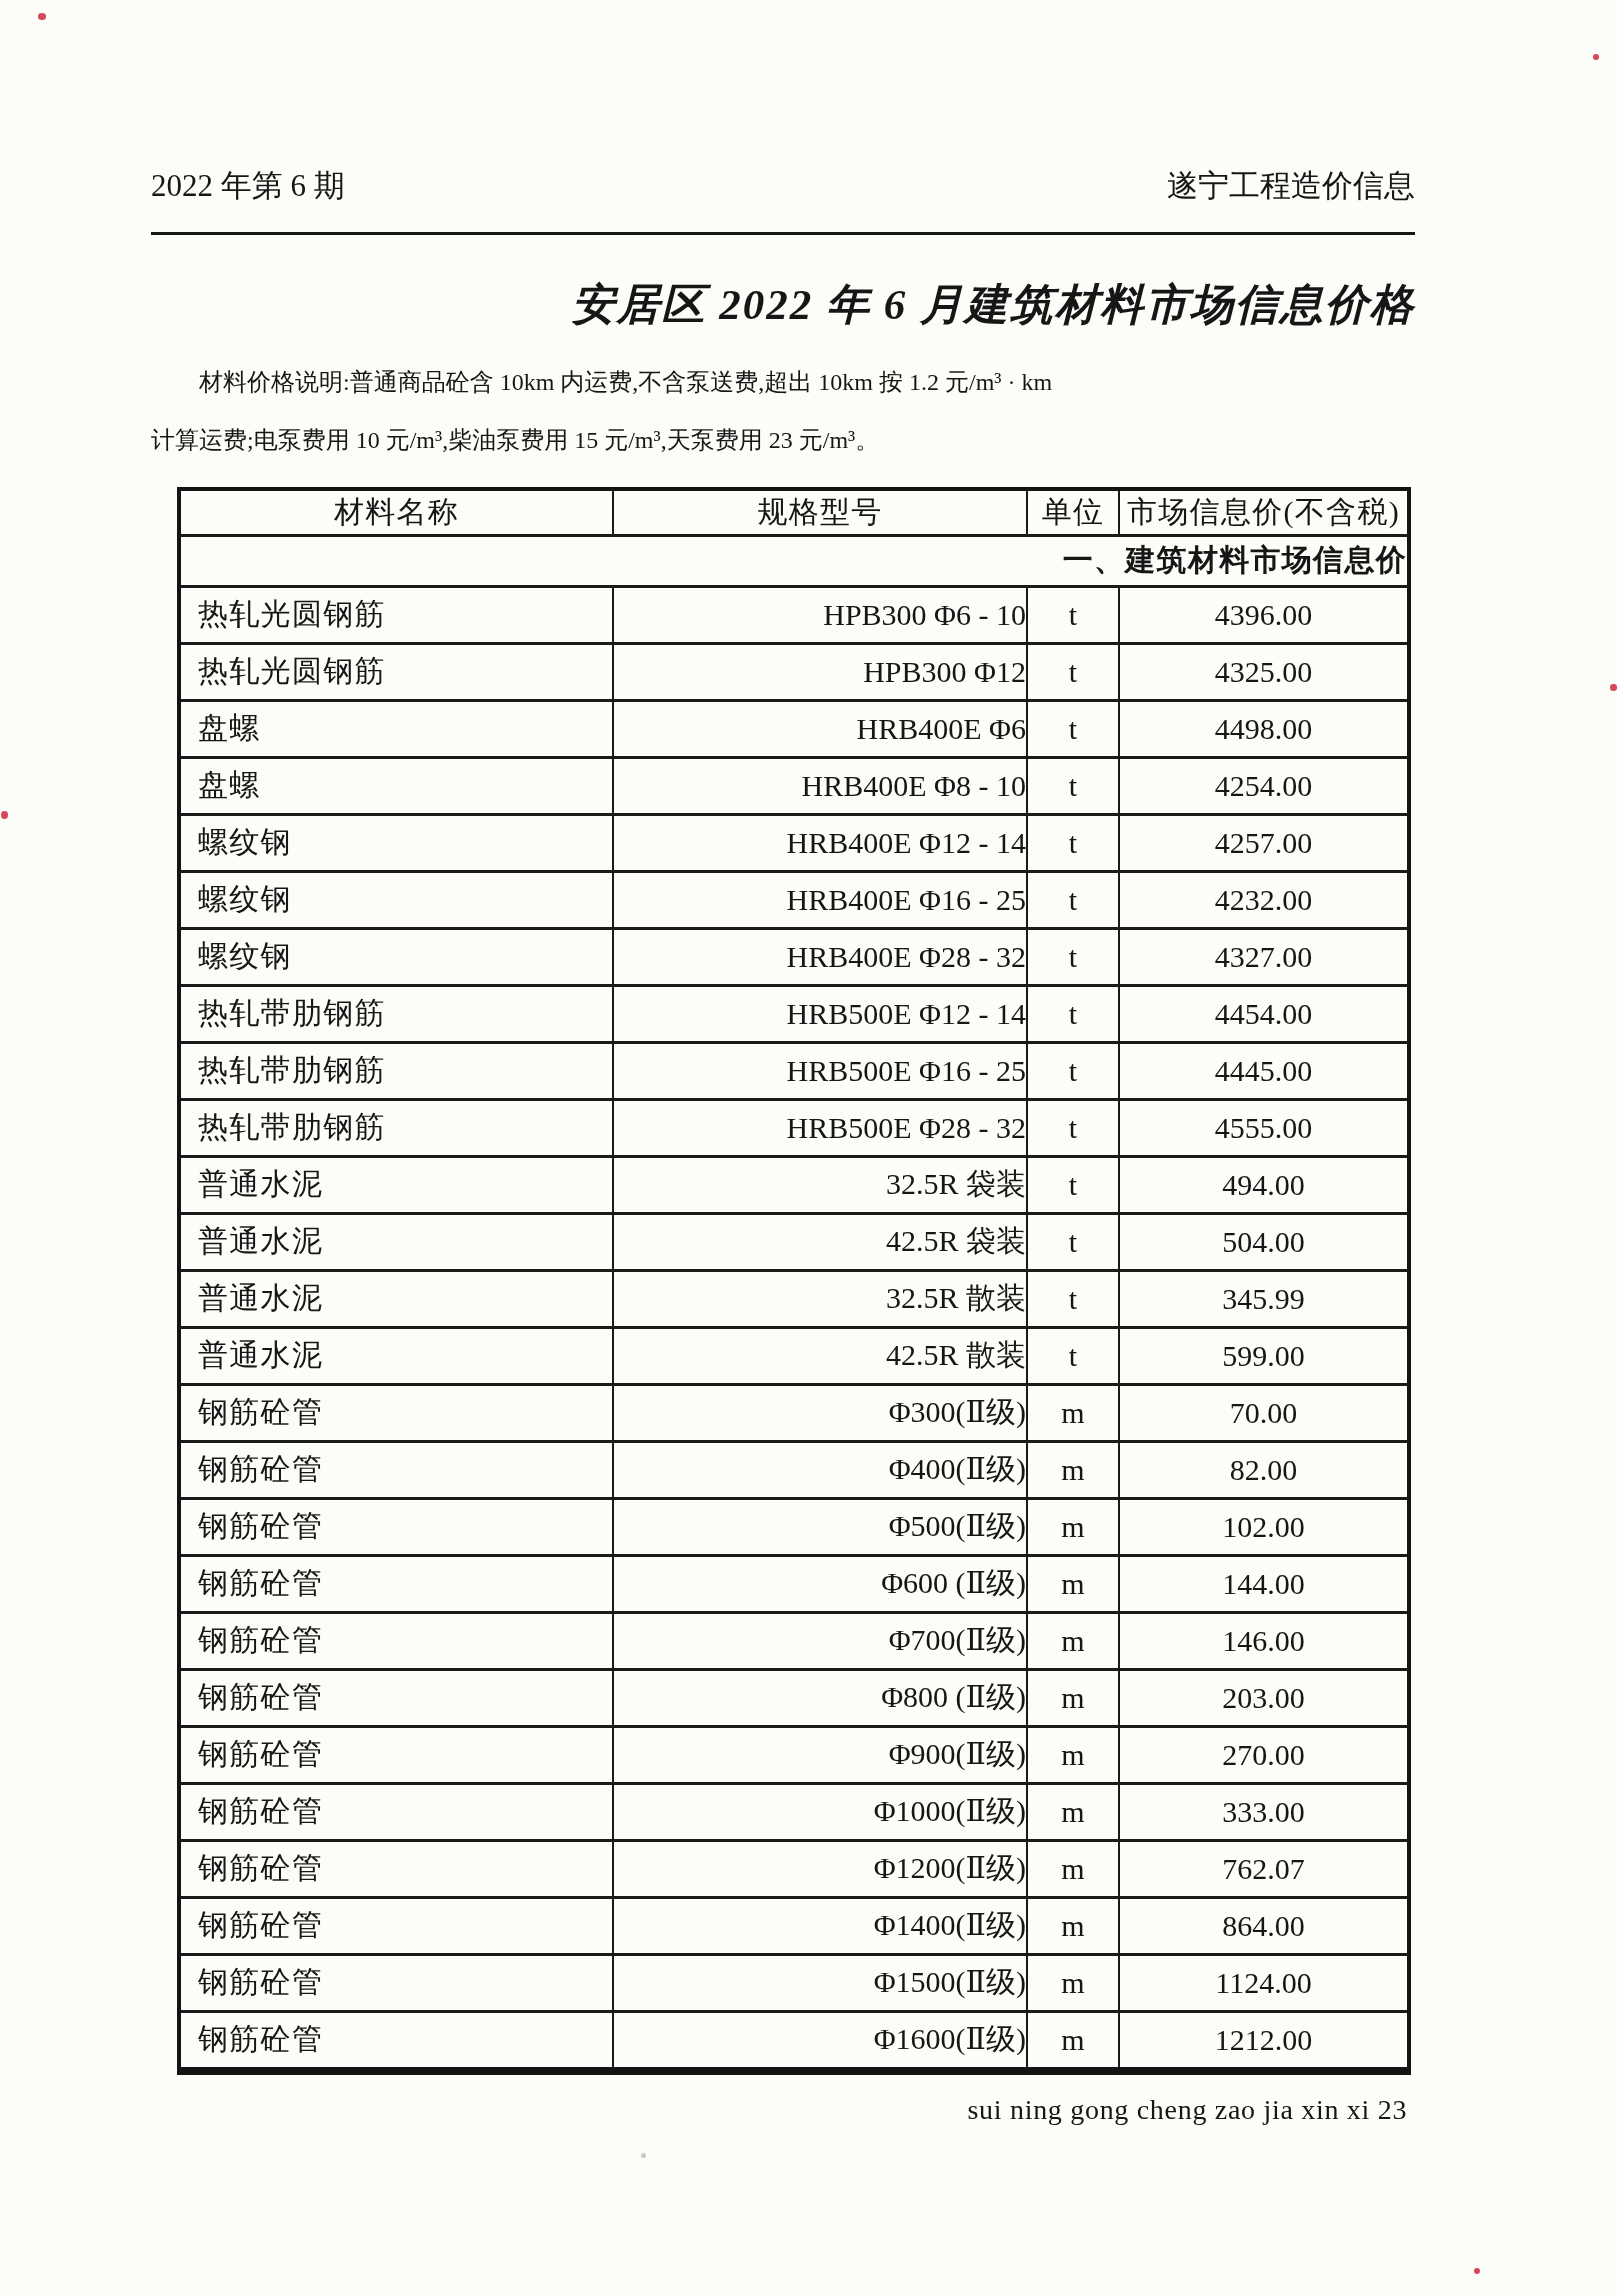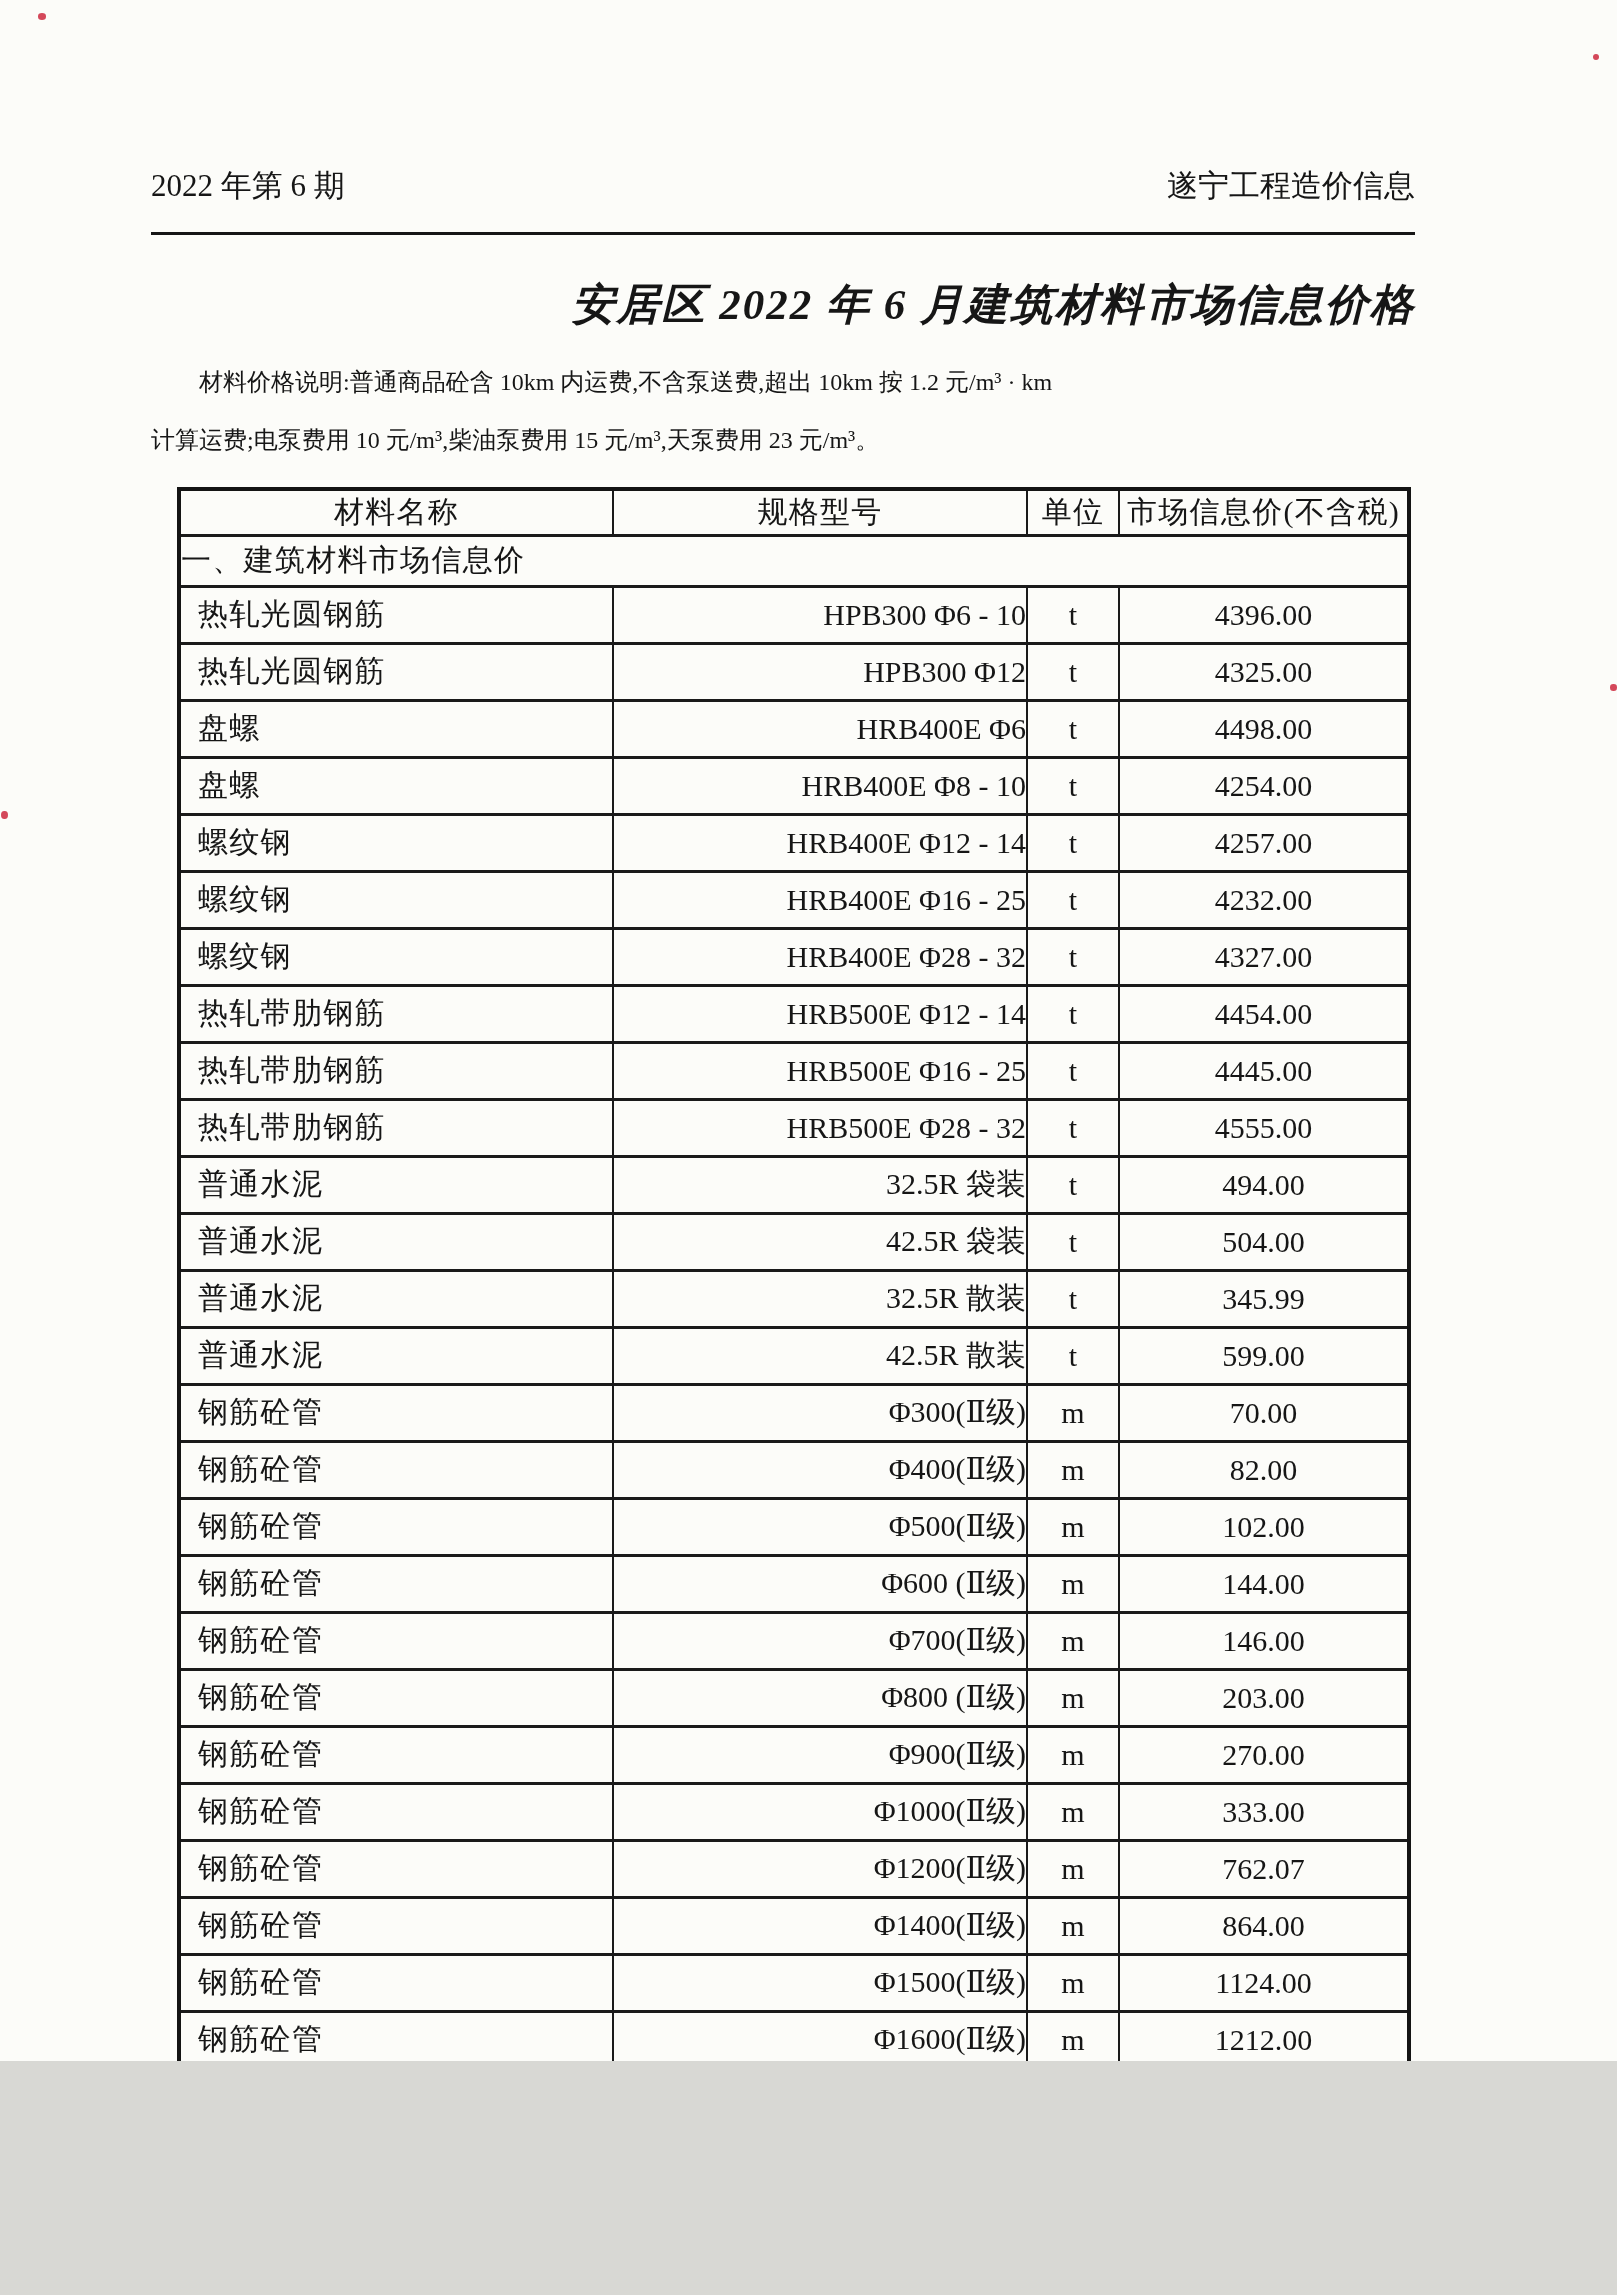--- a/index.html
+++ b/index.html
@@ -3,21 +3,21 @@
 <meta charset="utf-8">
 <style>
   html, body {
     margin: 0;
     padding: 0;
     background: #d8d8d4;
   }
   .page {
     position: relative;
     width: 1618px;
-    height: 2061px;
+    height: 2295px;
     background: #fcfcf9;
     box-sizing: border-box;
     padding: 165px 203px 0 151px;
     font-family: "Liberation Serif", "DejaVu Serif", serif;
     color: #161616;
     overflow: hidden;
   }
   
   .speck {
     position: absolute;
@@ -77,22 +77,23 @@
     font-weight: normal;
     padding: 0;
   }
   .price-table th {
     height: 43px;
     text-align: center;
     letter-spacing: 1.3px;
   }
   .section-row td {
     height: 48px;
-    text-align: left;
+    text-align: right;
     letter-spacing: 1.3px;
+    font-weight: bold;
   }
   .data-row td { height: 54px; }
   td.cell-name { text-align: left; padding-left: 17px; letter-spacing: 1.3px; margin-top: 10px; }
   td.cell-spec { text-align: right; padding-left: 19.6px; }
   td.cell-unit { text-align: center; }
   td.cell-price { text-align: center; }
 
   .page-footer {
     margin-top: 19.6px;
     text-align: right;

